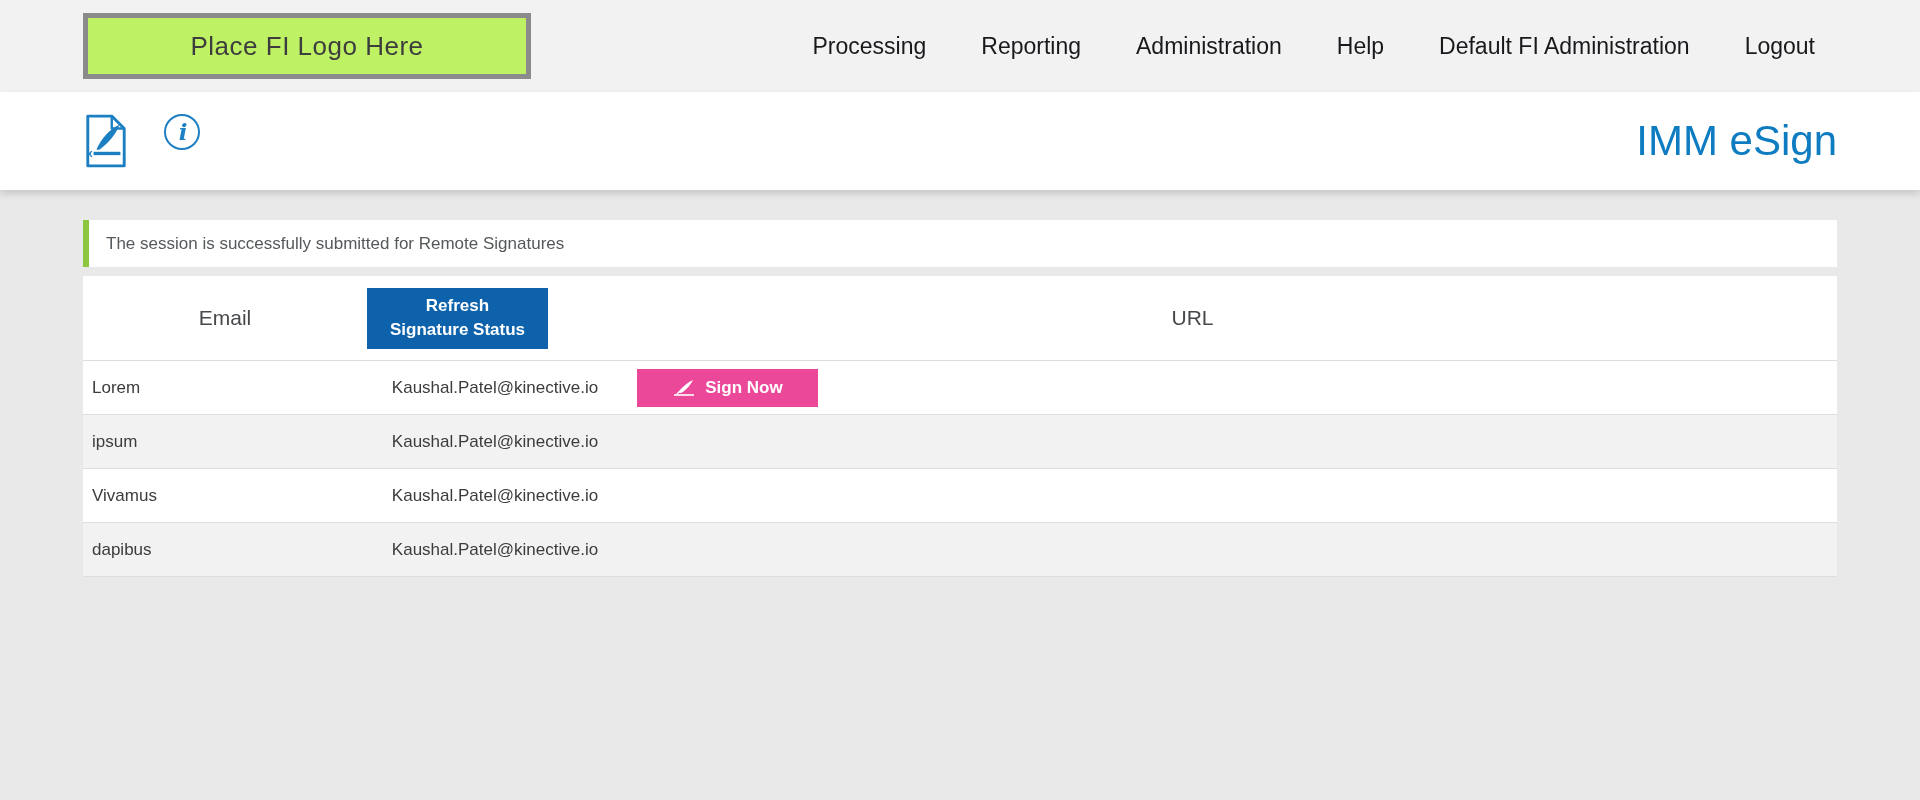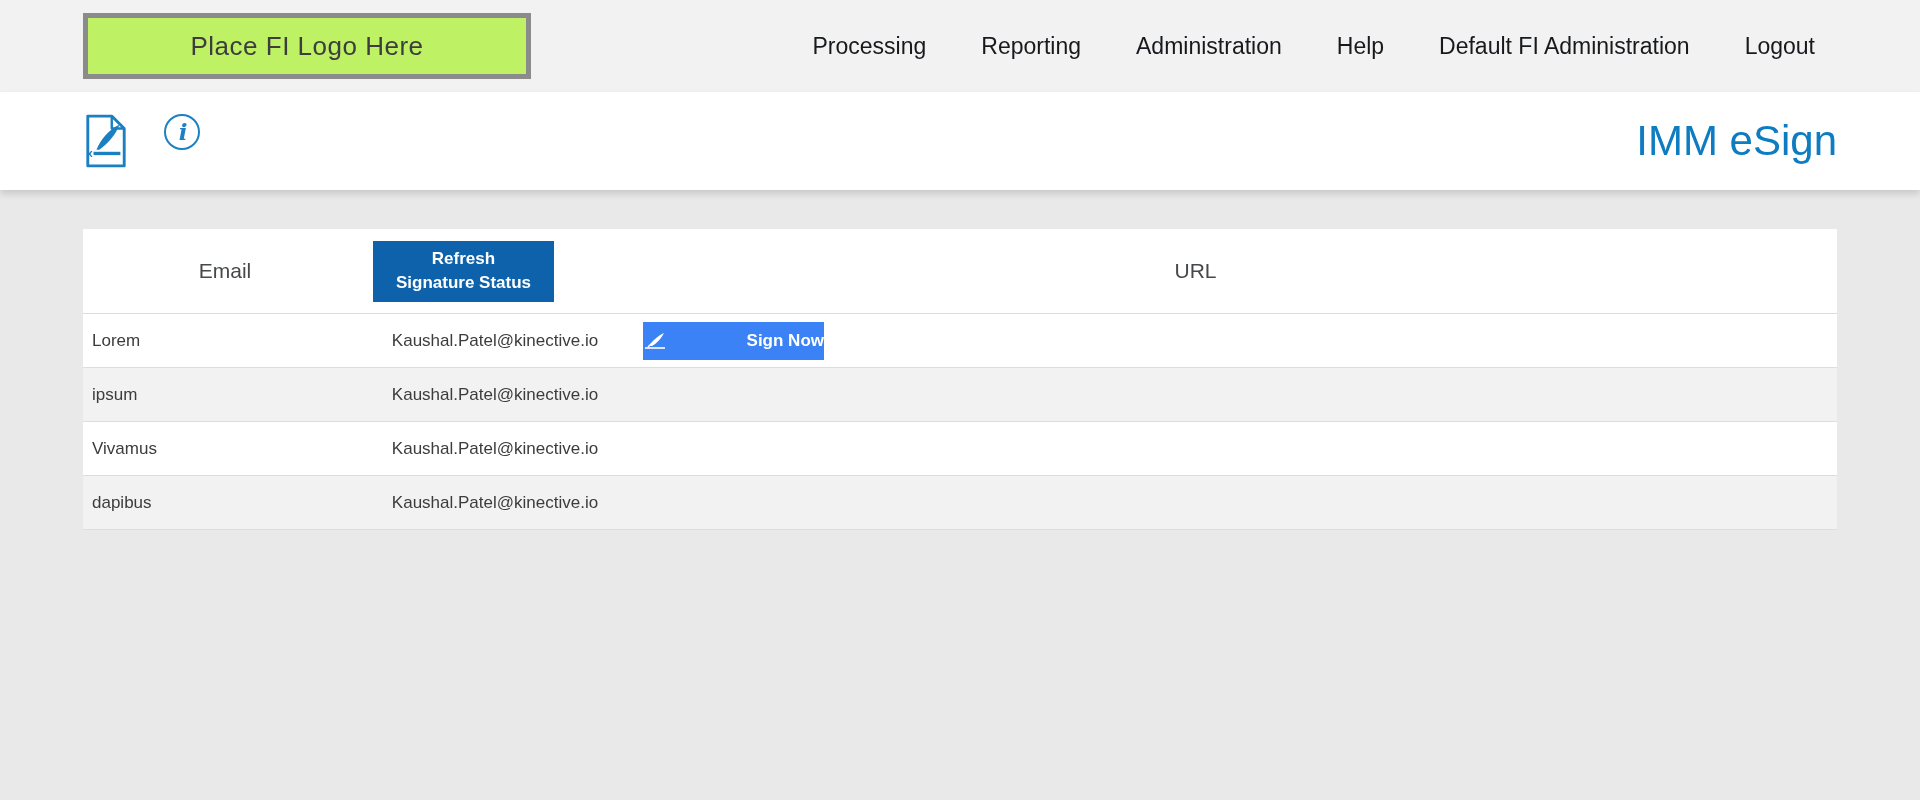--- a/index.html
+++ b/index.html
@@ -34,37 +34,37 @@
     height:47px; display:flex; align-items:center; padding-left:17px;
     font-size:17px; color:#55595c; }
 
   .table { margin-top:9px; background:#ffffff; }
   .thead { display:flex; align-items:center; height:85px;
     border-bottom:1px solid #dddddd; font-size:21px; color:#46494c;
     background:#ffffff; }
   .c-signer { width:270px; padding-left:9px; flex:0 0 auto; }
   .c-email  { width:284px; flex:0 0 auto;text-align:center; }
   .c-action { width:181px; flex:0 0 auto; display:flex;
-    align-items:center; justify-content:center;margin-left:6px; }
+    align-items:center; justify-content:center; }
   .c-url    { flex:1 1 auto; text-align:center; padding:13px 5px;
     line-height:20px; word-break:break-all; font-size:17px; color:#3f4245; }
   .thead .c-url { font-size:21px; color:#46494c; word-break:normal; }
 
   .refresh-btn { width:181px; height:61px; background:#0d62ab; border:none;
     color:#ffffff; font-family:inherit; font-size:17px; font-weight:bold;
     line-height:1.4; cursor:pointer; text-align:center; }
 
   .trow { display:flex; align-items:center; min-height:54px;
     border-bottom:1px solid #dddddd; font-size:17px; color:#3c3c3c;
     background:#ffffff; }
   .trow:nth-child(even) { background:#f2f2f2; }
 
-  .sign-now { width:181px; height:38px; background:#3b82f6; border:none;
+  .sign-now { width:181px; height:38px; background:#ec4899; border:none;
     color:#ffffff; font-family:inherit; font-size:17px; font-weight:bold;
-    display:flex; align-items:center; justify-content:space-between; gap:9px;
+    display:flex; align-items:center; justify-content:center; gap:9px;
     cursor:pointer; }
 </style>
 </head>
 <body>
 
 <div class="top-header">
   <div class="logo-box">
     <span>Place FI Logo Here</span>
   </div>
   <div class="nav">
@@ -89,20 +89,23 @@
     <svg width="38" height="38" viewBox="0 0 38 38">
       <circle cx="19" cy="19" r="17" fill="none" stroke="#1d80c3" stroke-width="2"></circle>
       <text x="20" y="27" text-anchor="middle" font-size="23" font-style="italic" font-weight="bold" font-family="DejaVu Serif, serif" fill="#1d80c3">i</text>
     </svg>
   </span>
   <span class="brand">IMM eSign</span>
 </div>
 
 <div class="content">
 
+  <div class="alert">
+    <span>The session is successfully submitted for Remote Signatures</span>
+  </div>
 
   <div class="table">
     <div class="thead">
       <div class="c-email">Email</div>
       <div class="c-action">
         <button class="refresh-btn">
           <span style="display:block">Refresh</span>
           <span style="display:block">Signature Status</span>
         </button>
       </div>

